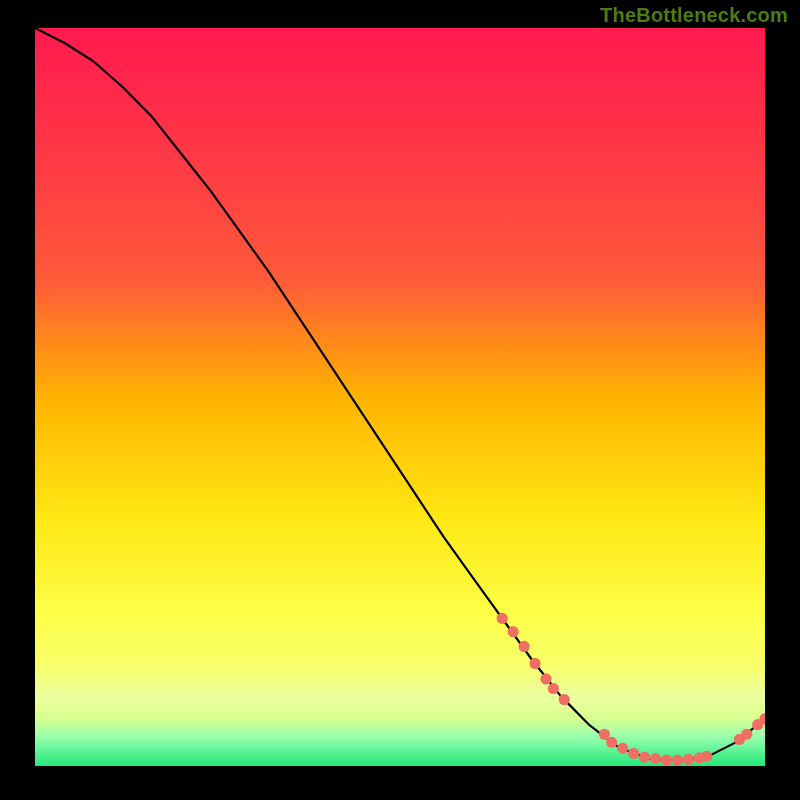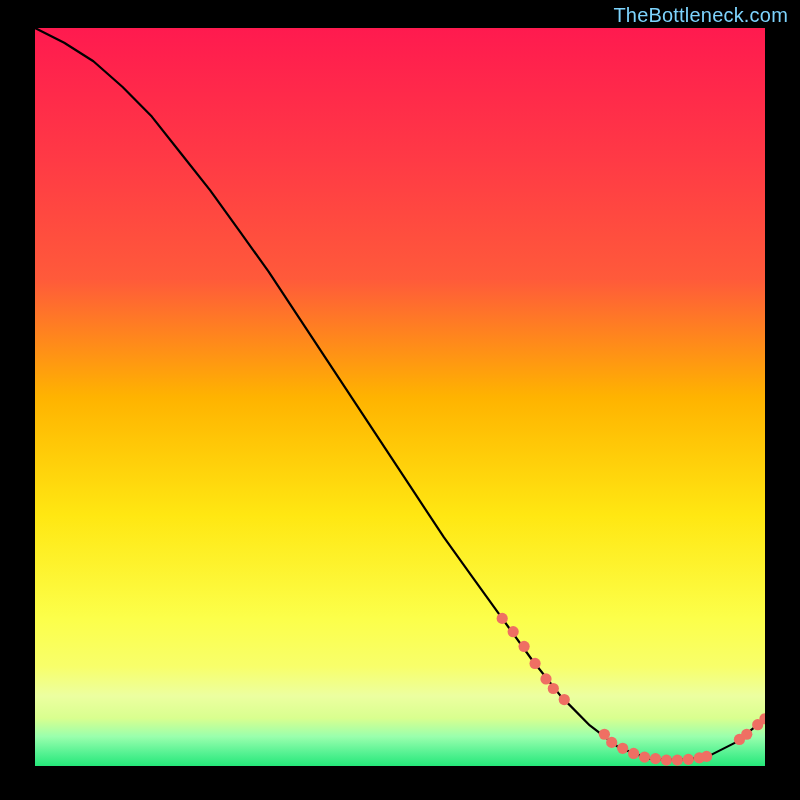--- a/index.html
+++ b/index.html
@@ -2,23 +2,23 @@
 <html><head>
 <meta charset="utf-8">
 <style>
   * { margin: 0; padding: 0; box-sizing: border-box; }
   html, body { width: 800px; height: 800px; overflow: hidden; background: #000; font-family: Arial, sans-serif; }
   .stage { position: relative; width: 800px; height: 800px; background: #000; }
   .watermark {
     position: absolute;
     top: 4px;
     right: 12px;
-    color: #7dd3fc;
+    color: #4d7c0f;
     font-size: 20px;
-    font-weight: 400;
+    font-weight: 700;
     letter-spacing: 0.2px;
     z-index: 10;
     text-align: center;
   }
   .plot {
     position: absolute;
     left: 35px;
     top: 28px;
     width: 730px;
     height: 738px;

